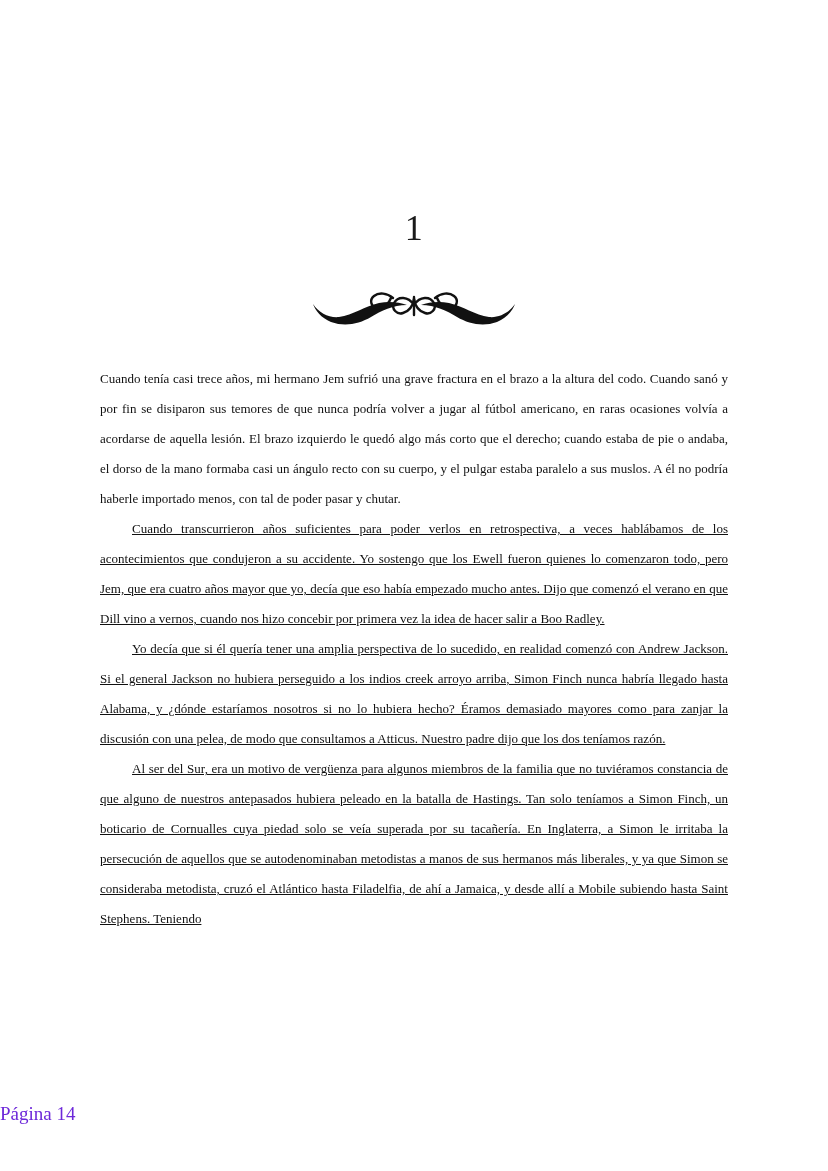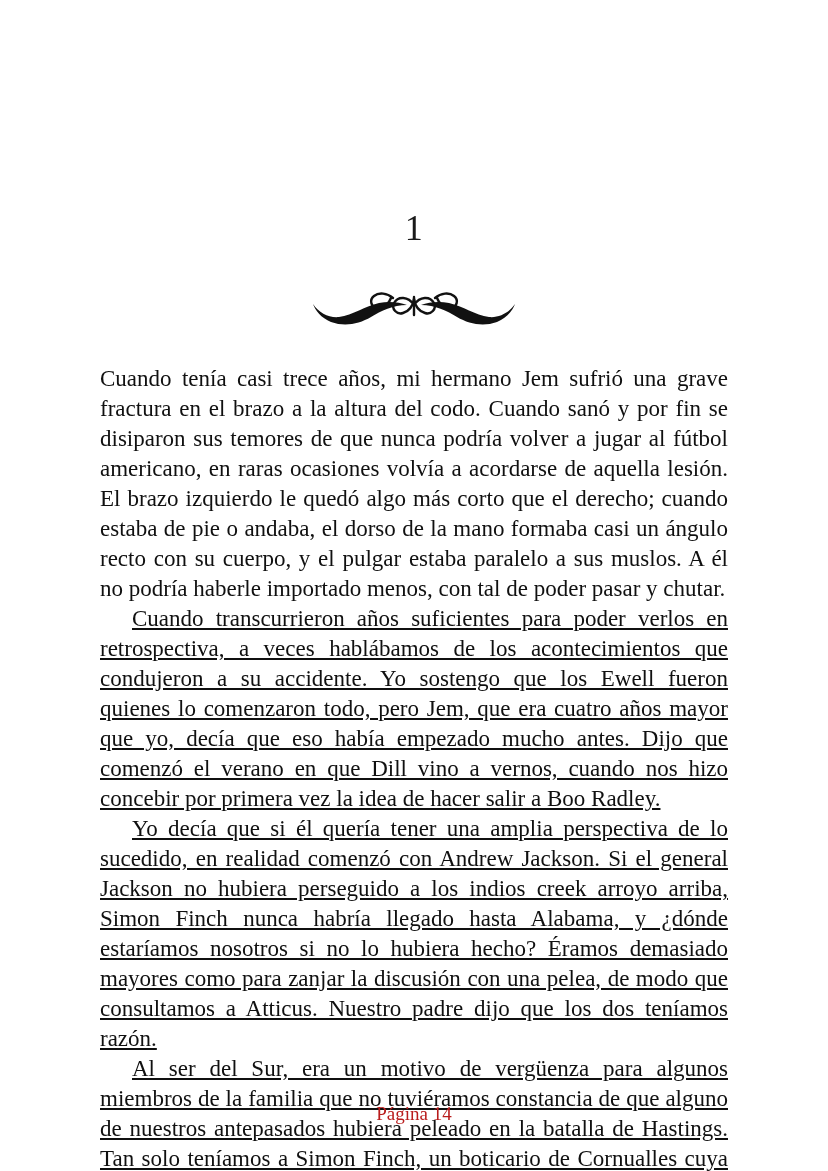--- a/index.html
+++ b/index.html
@@ -39,39 +39,39 @@
     height: 56px;
   }
   .ornament svg {
     display: inline-block;
   }
   .body-text {
     margin-top: 28px;
   }
   .body-text p {
     margin: 0;
-    font-size: 23px;
+    font-size: 13px;
     line-height: 30px;
     text-align: justify;
     text-justify: inter-word;
     color: #101010;
     hyphens: none;
   }
   .body-text p.indent {
     text-indent: 32px;
     text-decoration: underline;
   }
   .footer {
     position: absolute;
     left: 0;
     right: 0;
     bottom: 46px;
-    text-align: center;
+    text-align: left;
     font-size: 19px;
-    color: #b91c1c;
+    color: #6d28d9;
   }
 </style>
 </head>
 <body>
 
 <div class="page">
 
   <div class="chapter-number">1</div>
 
   <div class="ornament">

